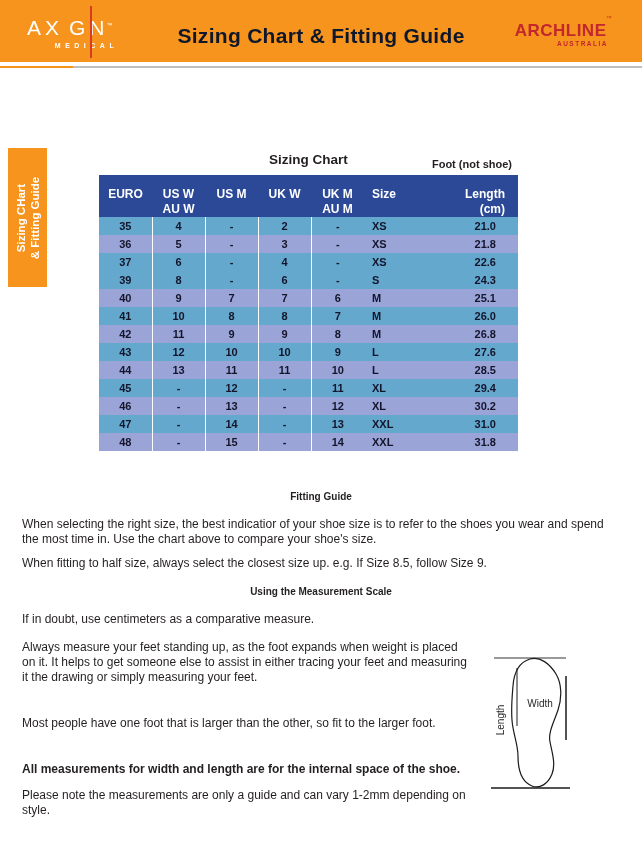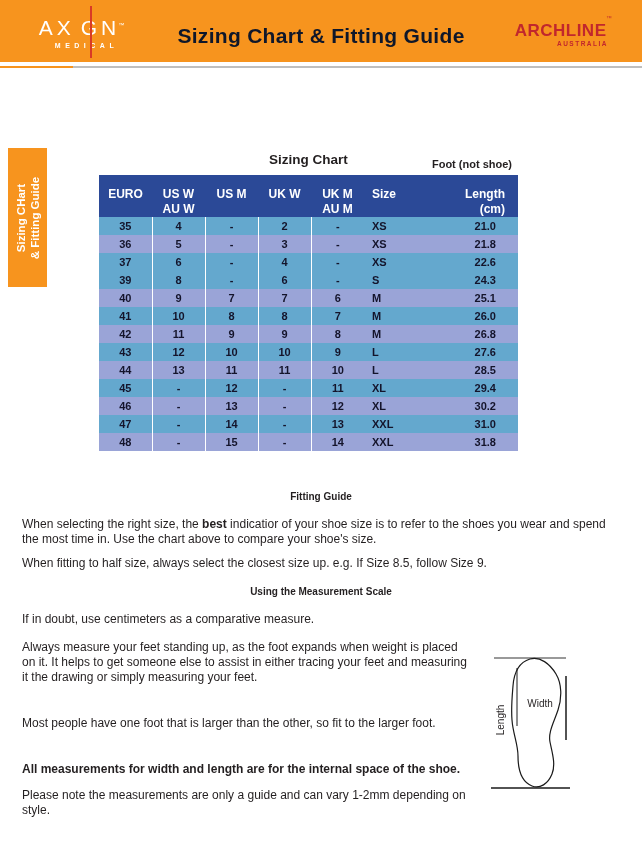--- a/index.html
+++ b/index.html
@@ -13,21 +13,21 @@
     --ink:#231F20;
   }
   *{margin:0;padding:0;box-sizing:border-box;}
   html,body{background:#fff;}
   body{font-family:"Liberation Sans",sans-serif;color:var(--ink);}
   .page{position:relative;width:642px;height:848px;background:#fff;overflow:hidden;}
 
   
   .header{position:absolute;left:0;top:0;width:642px;height:62px;background:var(--orange);}
   .axign{position:absolute;left:27px;top:8px;width:115px;height:48px;color:#fff;}
-  .axign-row{display:flex;align-items:baseline;justify-content:center;font-size:21px;font-weight:400;letter-spacing:4px;margin-top:8px;}
+  .axign-row{display:flex;align-items:baseline;font-size:21px;font-weight:400;letter-spacing:4px;margin-top:8px;}
   .axign-gap{display:inline-block;width:6px;}
   .axign-line{position:absolute;left:63px;top:-2px;width:2px;height:52px;background:var(--line-red);}
   .axign-tm{font-size:6px;vertical-align:top;position:relative;top:-8px;left:-2px;}
   .axign-sub{text-align:center;font-size:7px;font-weight:700;letter-spacing:4.5px;margin-top:2px;padding-left:4px;}
   .hdr-title{position:absolute;left:0;top:24px;width:642px;text-align:center;color:#0f172a;font-size:21px;font-weight:700;letter-spacing:.3px;}
   .archline{position:absolute;right:30px;top:21px;text-align:right;color:var(--red);}
   .archline-name{font-size:17px;font-weight:700;letter-spacing:.5px;}
   .archline-tm{font-size:5.5px;vertical-align:top;position:relative;top:-6px;}
   .archline-sub{font-size:6.5px;font-weight:700;letter-spacing:1.5px;margin-top:-1px;padding-right:4px;}
 
@@ -49,21 +49,21 @@
   .sizing-table td{height:18px;font-size:11px;font-weight:700;text-align:center;color:#14142b;}
   .sizing-table td:nth-child(-n+4){border-right:1px solid #fff;}
   .sizing-table td.col-size{text-align:left;padding-left:8px;}
   .sizing-table td.col-len{text-align:right;padding-right:22px;}
   .sizing-table tr.row-a td{background:var(--row-teal);}
   .sizing-table tr.row-b td{background:var(--row-peri);}
 
   
   .sec-title{position:absolute;left:0;width:642px;text-align:center;font-size:10px;font-weight:700;}
   .para{position:absolute;font-size:12px;line-height:15px;color:var(--ink);}
-  .b{font-weight:700;}
+  .b{font-weight:400;}
 
   
   .foot-diagram{position:absolute;left:478px;top:646px;width:104px;height:150px;}
   .foot-diagram svg{display:block;}
 </style>
 </head>
 <body>
 
 <div class="page">
 

